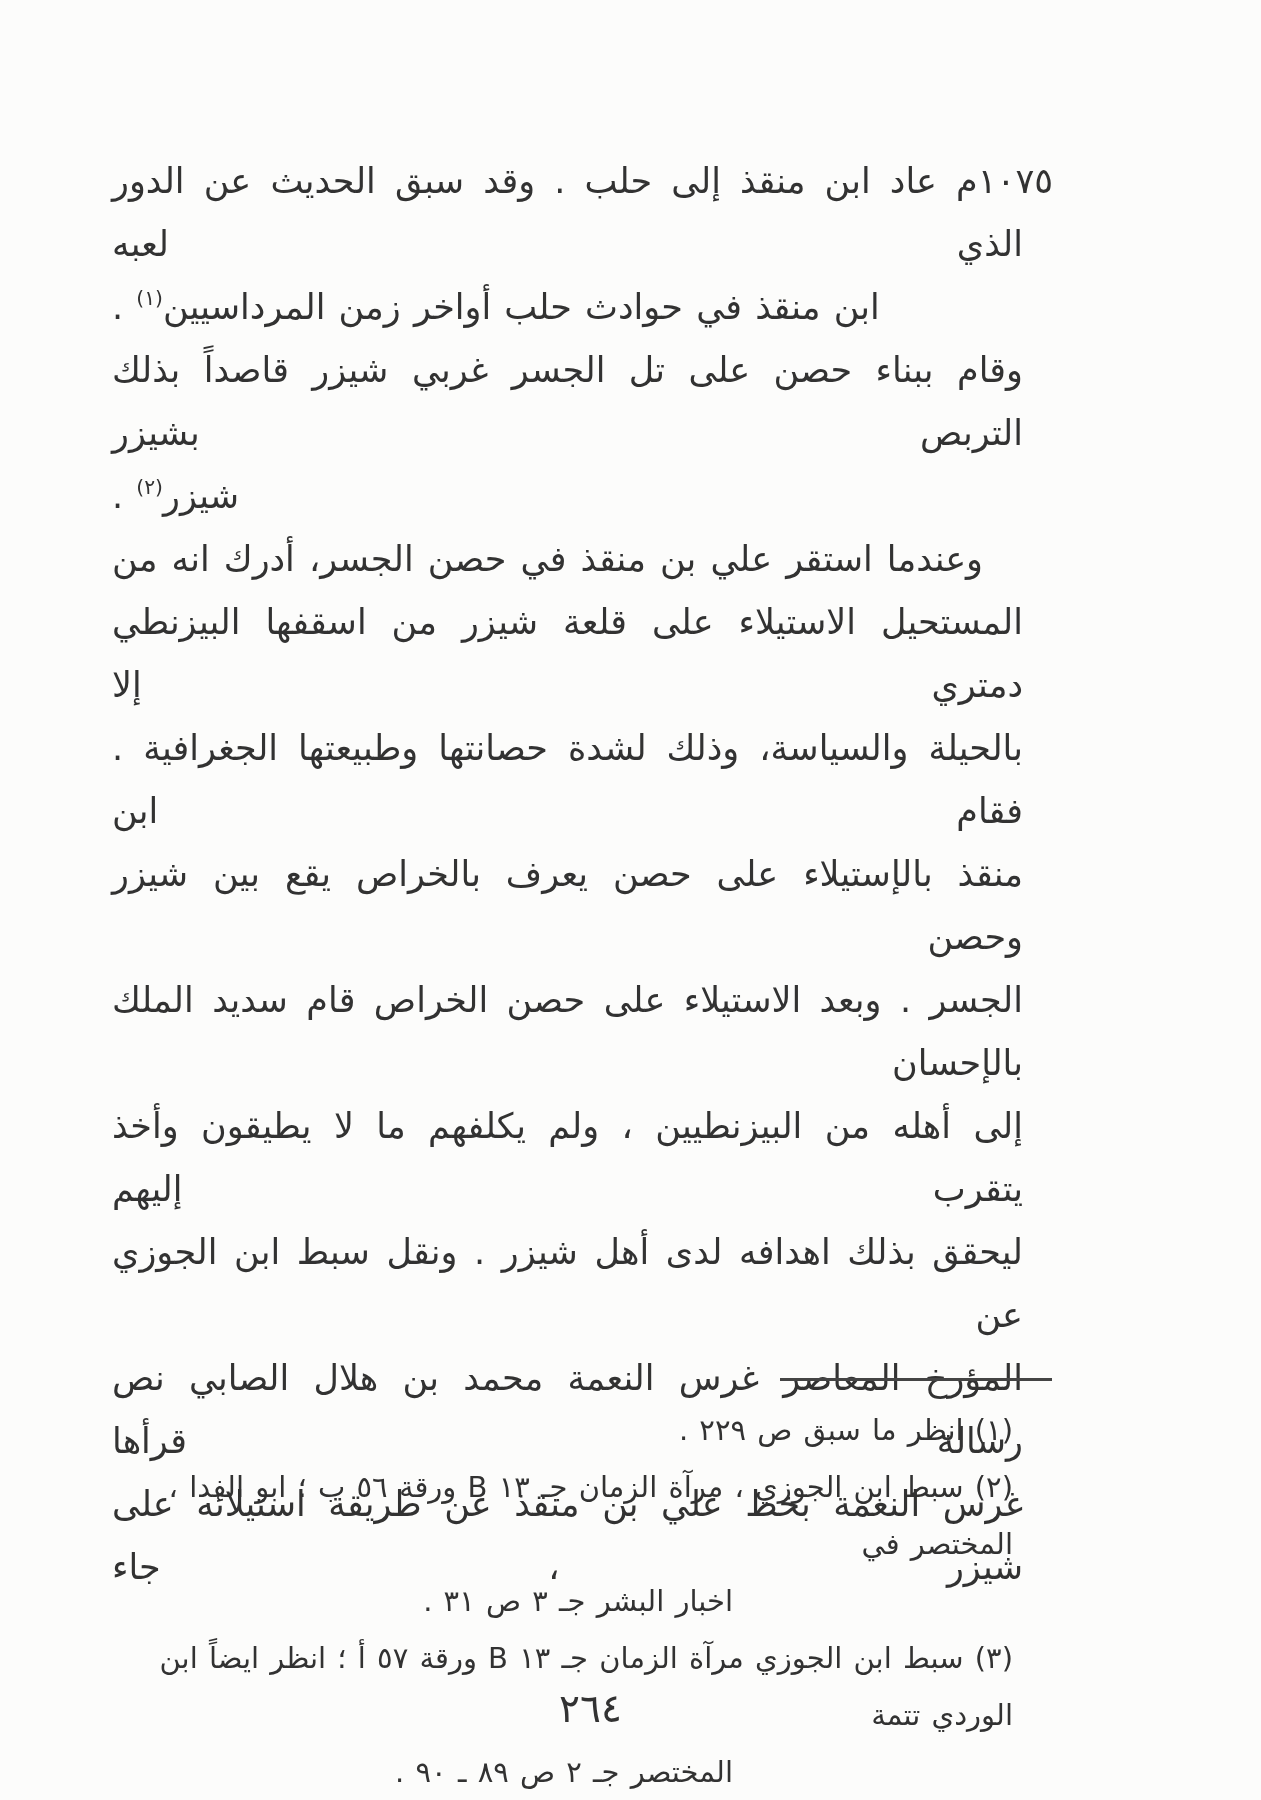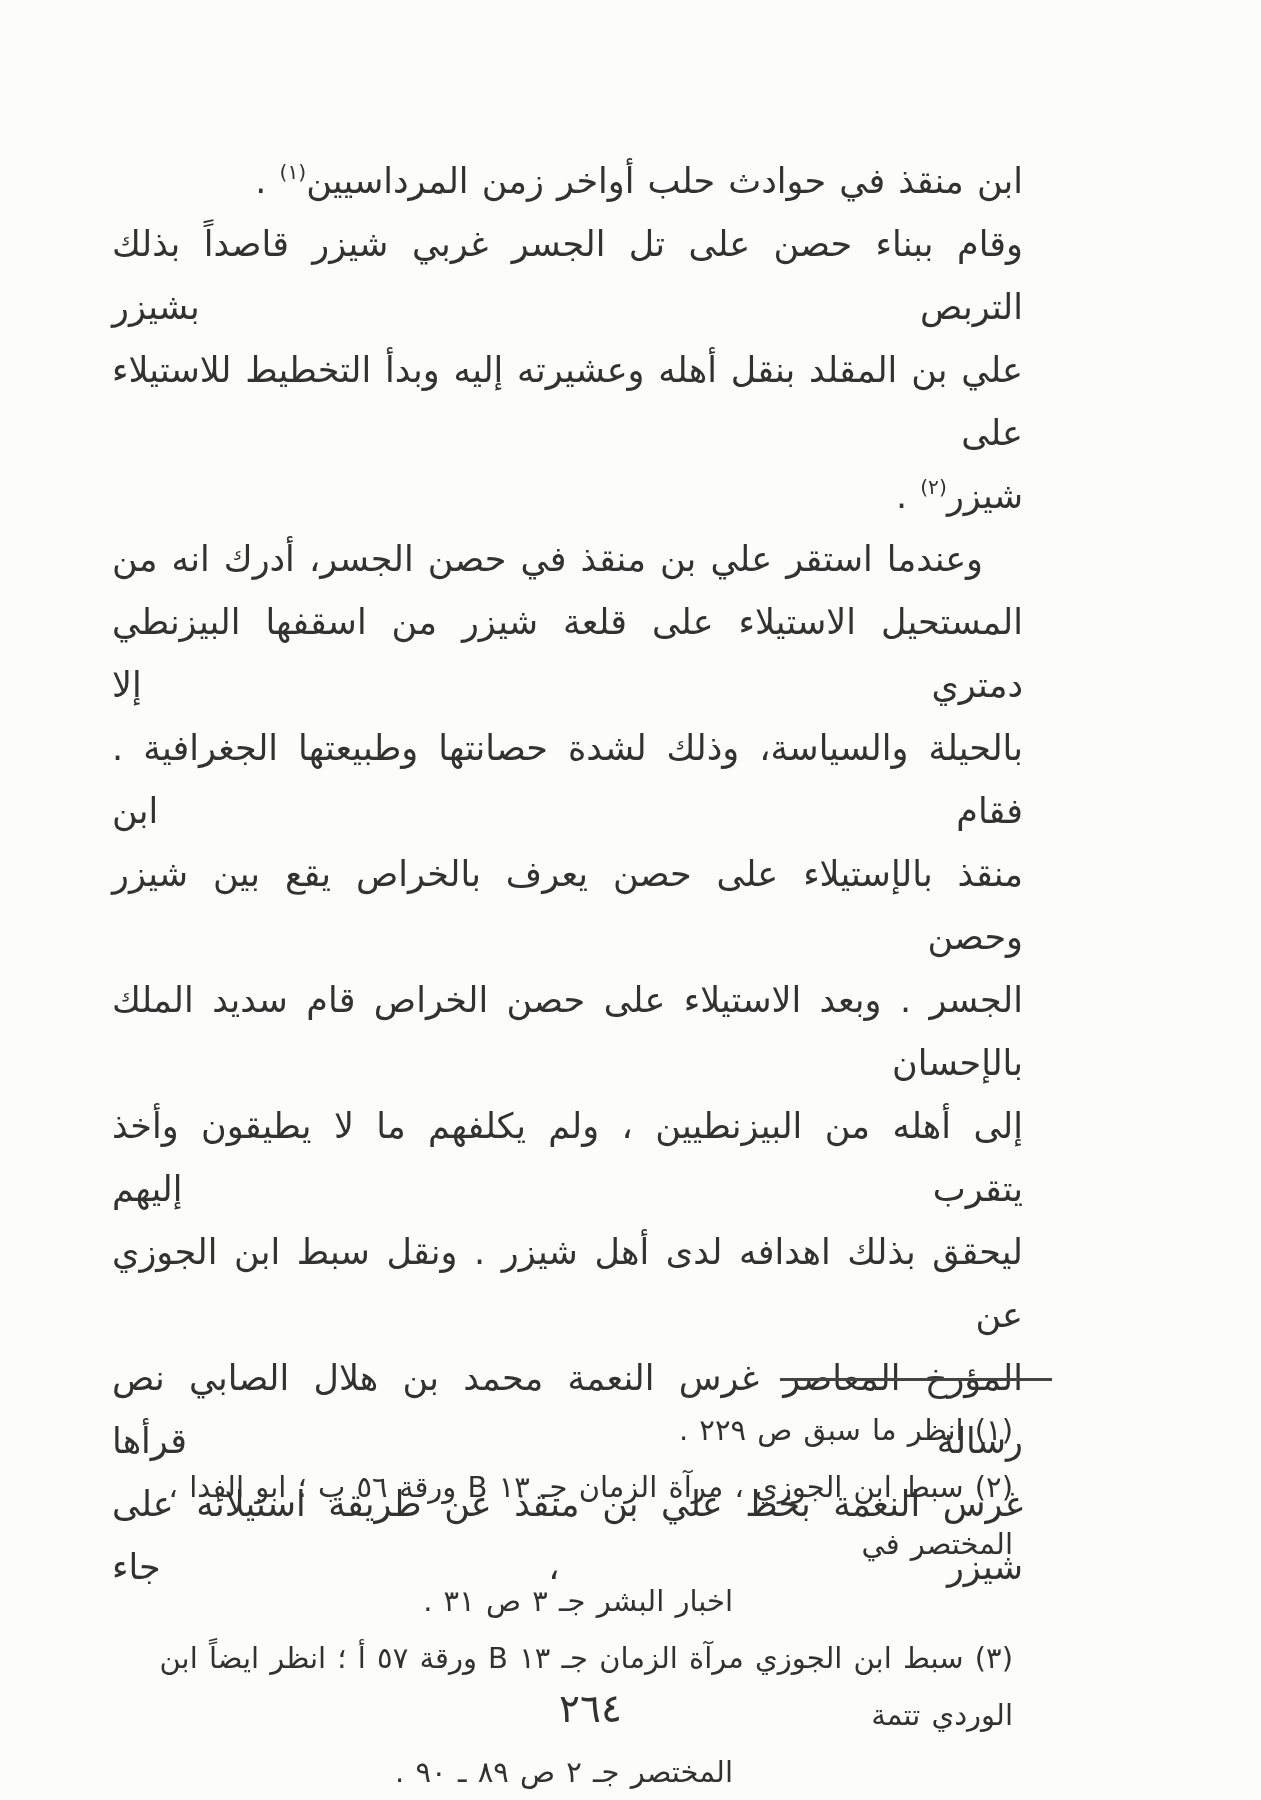--- a/index.html
+++ b/index.html
@@ -16,21 +16,21 @@
   }
   .body-text {
     position: absolute;
     top: 150px; right: 238px; left: 112px;
     direction: rtl;
     font-size: 35px;
     line-height: 63px;
     color: var(--ink, #323232);
   }
   .bline {
-    text-align: right;
+    text-align: left;
     white-space: normal;
     letter-spacing: 0.2px;
     word-spacing: 2px;
   }
   .bline.j {
     text-align: justify;
     text-align-last: justify;
   }
   .bline sup {
     font-size: 0.58em;
@@ -62,23 +62,23 @@
     font-size: 39px;
     letter-spacing: 6px;
     color: var(--ink, #323232);
   }
 </style>
 </head>
 <body style="--bg: #fcfcfb; --ink: #323232; --rule: #444444;">
 
 <div class="page">
   <div class="body-text">
+      <div class="bline j" style="text-indent: -30px;">١٠٧٥م عاد ابن منقذ إلى حلب . وقد سبق الحديث عن الدور الذي لعبه</div>
       <div class="bline">ابن منقذ في حوادث حلب أواخر زمن المرداسيين<sup>(١)</sup> .</div>
       <div class="bline j">وقام ببناء حصن على تل الجسر غربي شيزر قاصداً بذلك التربص بشيزر</div>
-      <div class="bline j">علي بن المقلد بنقل أهله وعشيرته إليه وبدأ التخطيط للاستيلاء على</div>
       <div class="bline">شيزر<sup>(٢)</sup> .</div>
       <div class="bline j" style="text-indent: 40px;">وعندما استقر علي بن منقذ في حصن الجسر، أدرك انه من</div>
       <div class="bline j">المستحيل الاستيلاء على قلعة شيزر من اسقفها البيزنطي دمتري إلا</div>
       <div class="bline j">بالحيلة والسياسة، وذلك لشدة حصانتها وطبيعتها الجغرافية . فقام ابن</div>
       <div class="bline j">منقذ بالإستيلاء على حصن يعرف بالخراص يقع بين شيزر وحصن</div>
       <div class="bline j">الجسر . وبعد الاستيلاء على حصن الخراص قام سديد الملك بالإحسان</div>
       <div class="bline j">إلى أهله من البيزنطيين ، ولم يكلفهم ما لا يطيقون وأخذ يتقرب إليهم</div>
       <div class="bline j">ليحقق بذلك اهدافه لدى أهل شيزر . ونقل سبط ابن الجوزي عن</div>
       <div class="bline j">المؤرخ المعاصر غرس النعمة محمد بن هلال الصابي نص رسالة قرأها</div>
       <div class="bline j">غرس النعمة بخط علي بن منقذ عن طريقة استيلائه على شيزر ، جاء</div>

